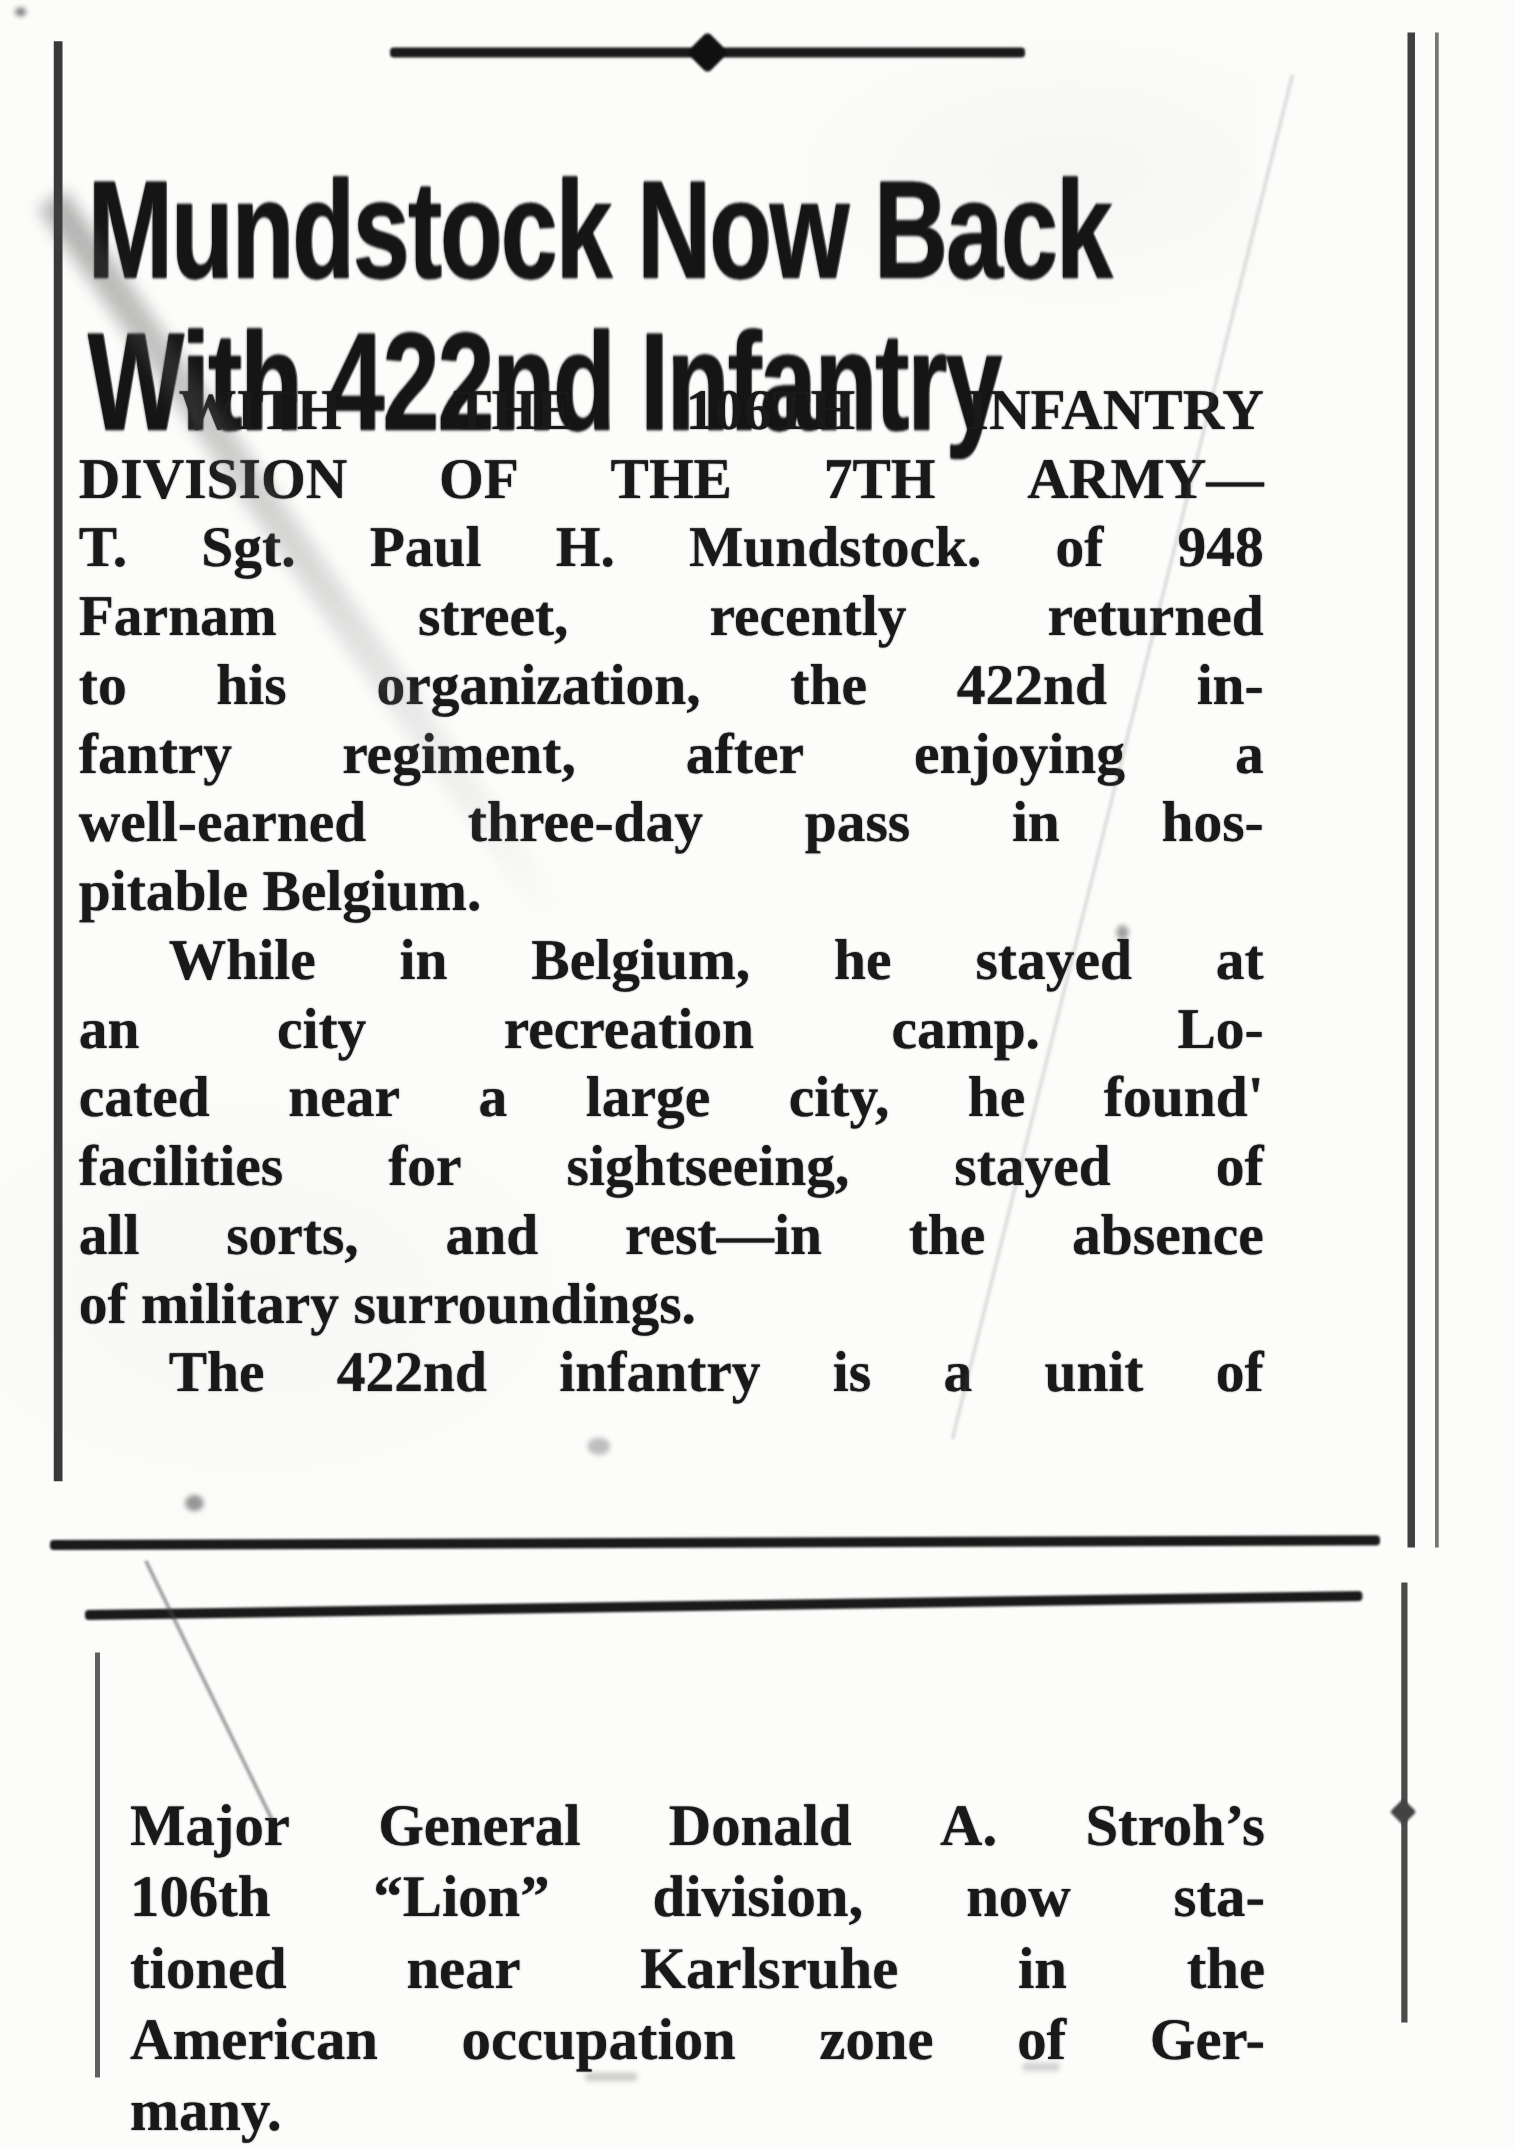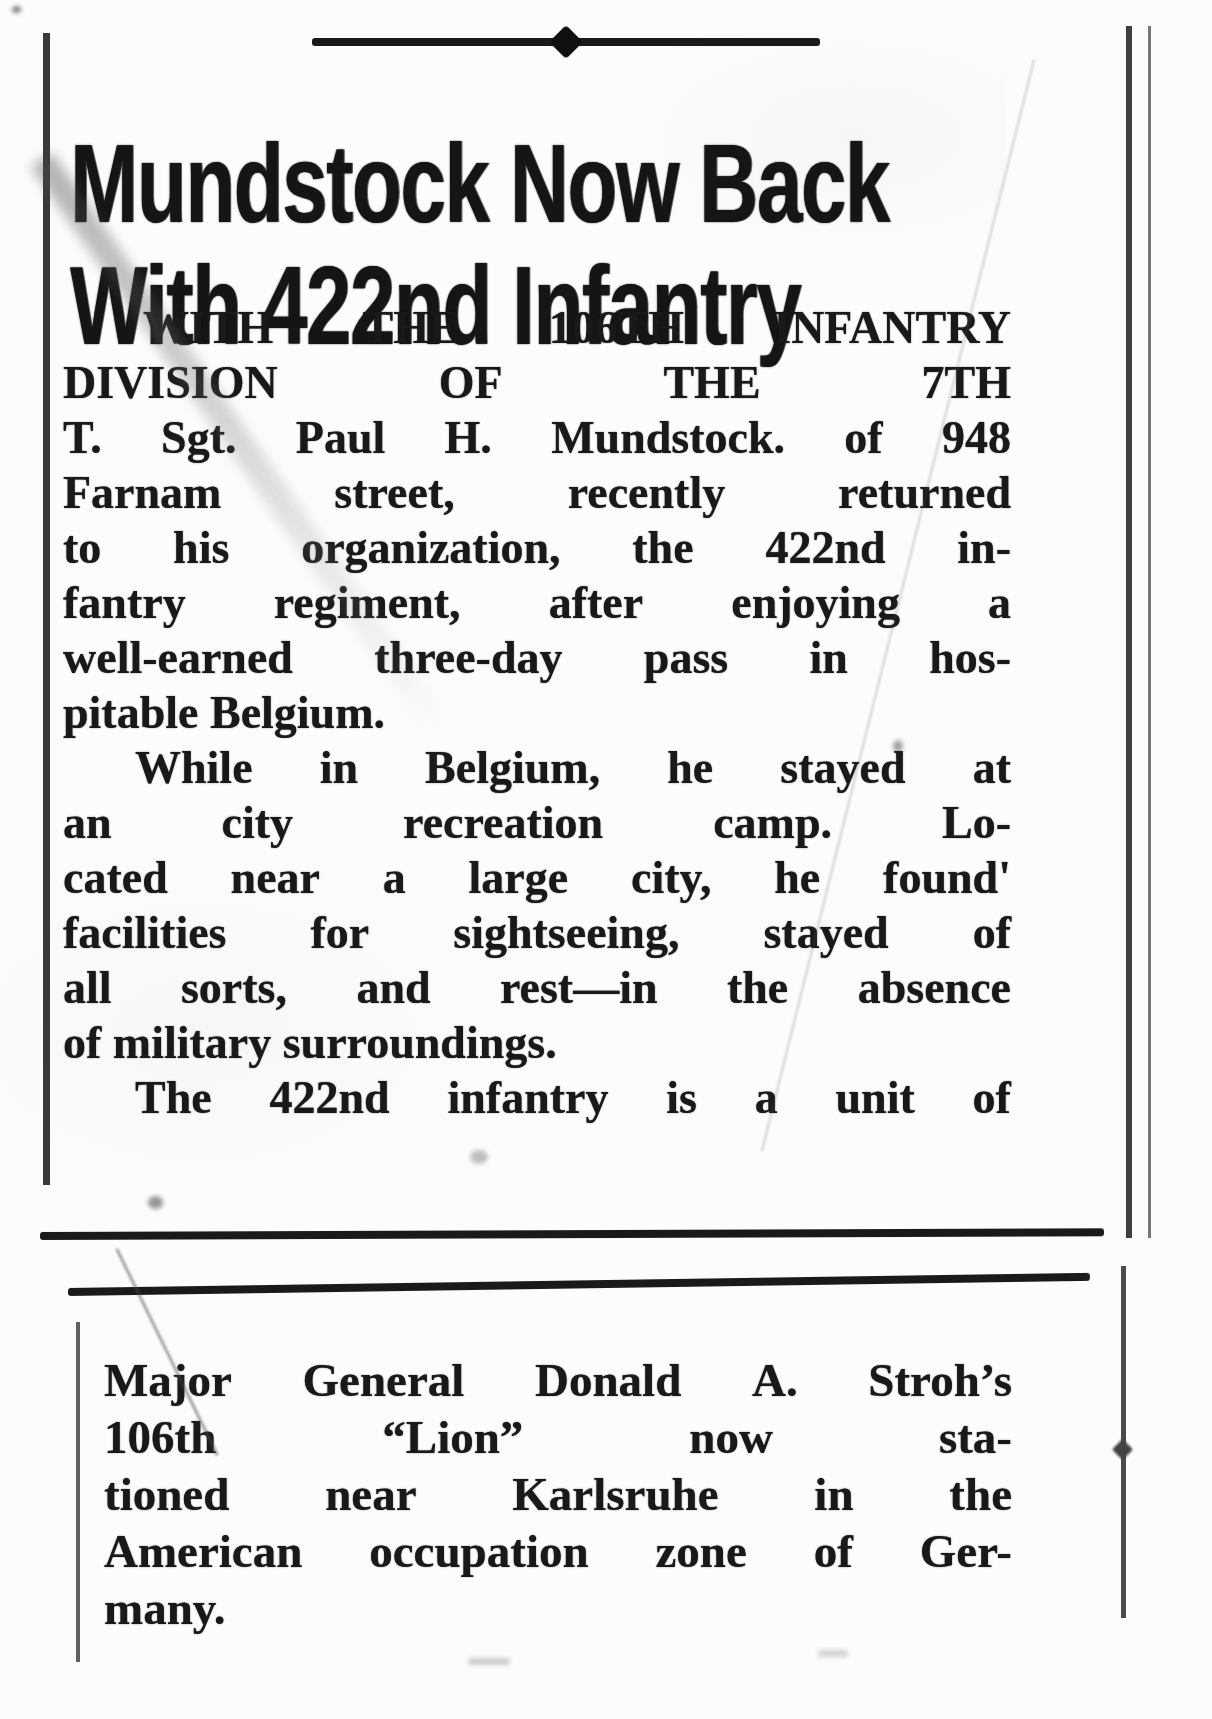--- a/index.html
+++ b/index.html
@@ -58,21 +58,21 @@
   }
   
   .bodycol{
     position:absolute;
     color:#191919;
     font-weight:700;
     text-shadow:0 0 1.2px rgba(15,15,15,.8);
     filter:blur(0.35px);
   }
   .body-1{left:63px;top:300px;width:948px;font-size:46px;}
-  .body-2{left:104px;top:1352px;width:908px;font-size:47px;}
+  .body-2{left:104px;top:1433px;width:908px;font-size:47px;}
   .text-line{height:55px;line-height:55px;white-space:nowrap;}
   .body-2 .text-line{height:57px;line-height:57px;}
   .text-line.just{display:flex;justify-content:space-between;white-space:normal;}
   
   .crease{position:absolute;transform-origin:0 0;pointer-events:none;}
   .crease-main{
     left:52px;top:152px;width:710px;height:26px;
     background:linear-gradient(90deg, rgba(70,70,70,.40), rgba(110,110,110,.28) 45%, rgba(140,140,140,.14) 75%, rgba(160,160,160,0));
     transform:rotate(55deg);filter:blur(6px);
   }
@@ -119,20 +119,21 @@
           <span>WITH</span>
           <span>THE</span>
           <span>106TH</span>
           <span>INFANTRY</span>
         </div>
         <div class="text-line just">
           <span>DIVISION</span>
           <span>OF</span>
           <span>THE</span>
           <span>7TH</span>
+          <span>ARMY—</span>
         </div>
         <div class="text-line just">
           <span>T.</span>
           <span>Sgt.</span>
           <span>Paul</span>
           <span>H.</span>
           <span>Mundstock.</span>
           <span>of</span>
           <span>948</span>
         </div>
@@ -227,20 +228,21 @@
         <div class="text-line just">
           <span>Major</span>
           <span>General</span>
           <span>Donald</span>
           <span>A.</span>
           <span>Stroh’s</span>
         </div>
         <div class="text-line just">
           <span>106th</span>
           <span>“Lion”</span>
+          <span>division,</span>
           <span>now</span>
           <span>sta-</span>
         </div>
         <div class="text-line just">
           <span>tioned</span>
           <span>near</span>
           <span>Karlsruhe</span>
           <span>in</span>
           <span>the</span>
         </div>

